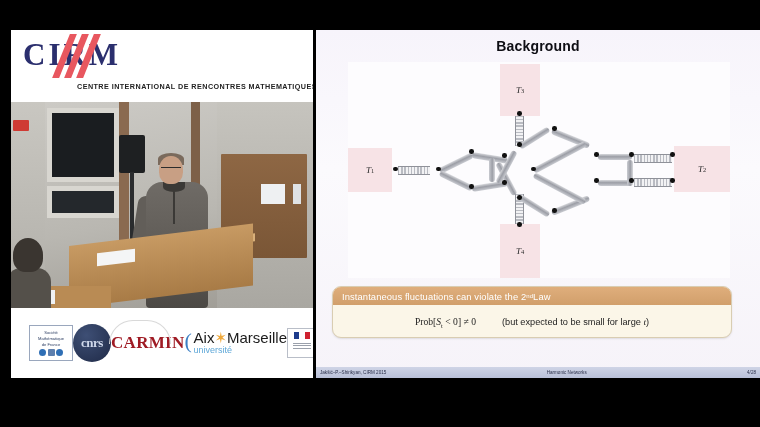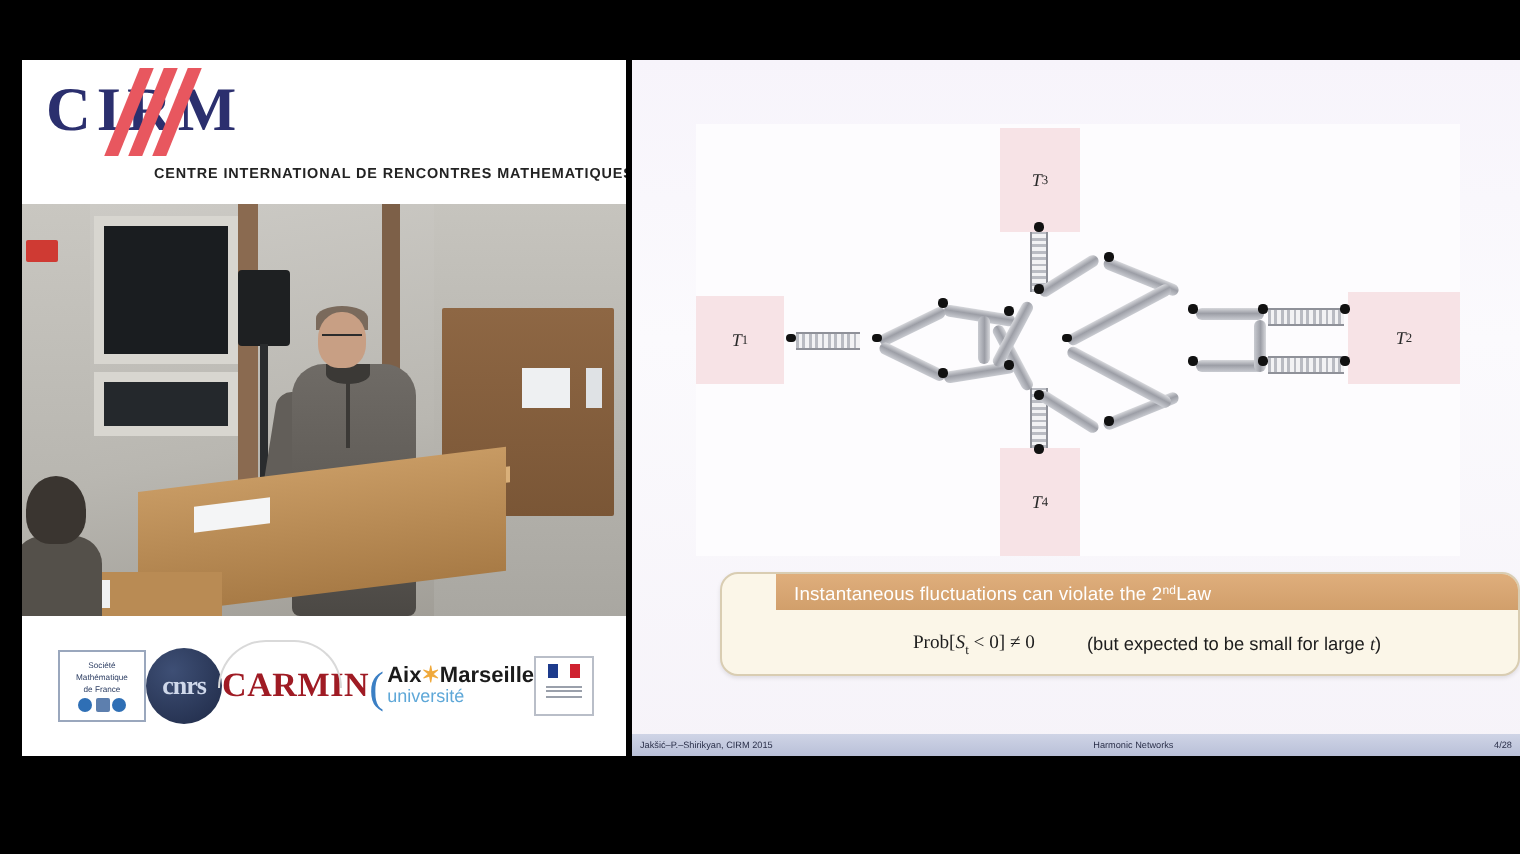--- a/index.html
+++ b/index.html
@@ -224,21 +224,21 @@
     position:absolute; left:-2px; top:-13px; width:62px; height:24px;
     border:1.5px solid #d9d9d9; border-bottom:none;
     border-radius: 31px 31px 0 0;
   }
 
   .amu-logo { position:relative; padding-left:9px; }
   .amu-paren {
     position:absolute; left:0; top:-2px;
     font-size:22px; color:#3b7fc4; font-family:"Liberation Serif", serif;
   }
-  .amu-line1 { font-size:11px; font-weight:700; color:#1b1b1b; line-height:1.05; }
+  .amu-line1 { font-size:15px; font-weight:400; color:#1b1b1b; line-height:1.05; }
   .amu-star { color:#f0a93b; }
   .amu-line2 { font-size:9px; color:#5fa8d8; line-height:1.05; }
 
   .rf-logo {
     width:30px; height:30px; border:1px solid #b9bec8;
     display:flex; flex-direction:column; align-items:center; justify-content:flex-start;
     padding-top:3px; gap:2px;
   }
   .rf-flag { display:flex; width:16px; height:7px; }
   .rf-flag i { flex:1; display:block; }
@@ -303,28 +303,27 @@
     background:
       repeating-linear-gradient(0deg,
         #b9bbc2 0px, #b9bbc2 1.4px,
         #f2f2f4 1.4px, #f2f2f4 3.2px);
     border-top:none; border-bottom:none;
     border-left:1px solid #8f9199; border-right:1px solid #8f9199;
   }
 
   
   #callout {
-    position:absolute; left:44px; top:256px;
+    position:absolute; left:16px; top:256px;
     width:400px; height:52px;
     background:#fbf6e8;
     border:1px solid #d9cdb2;
     border-radius:9px;
     overflow:hidden;
     box-shadow:0 1px 2px rgba(0,0,0,0.10);
-    padding-left:27px;
   }
   #callout-head {
     height:18px;
     background: linear-gradient(180deg,#dfae7c,#d19f6b);
     display:flex; align-items:center;
     padding-left:9px;
     color:#ffffff;
     font-size:9.4px;
     letter-spacing:0.1px;
   }
@@ -448,20 +447,21 @@
               <span></span>
           </span>
         </div>
       </div>
 
     </div>
   </div>
 
   <div id="slide">
 
+    <div id="slide-title">Background</div>
 
     <div id="diagram-panel">
 
       <div class="res" style="left:152px; top:2px; width:40px; height:52px;">
         <span>T</span>
           <sub>3</sub>
       </div>
       <div class="res" style="left:152px; top:162px; width:40px; height:54px;">
         <span>T</span>
           <sub>4</sub>

